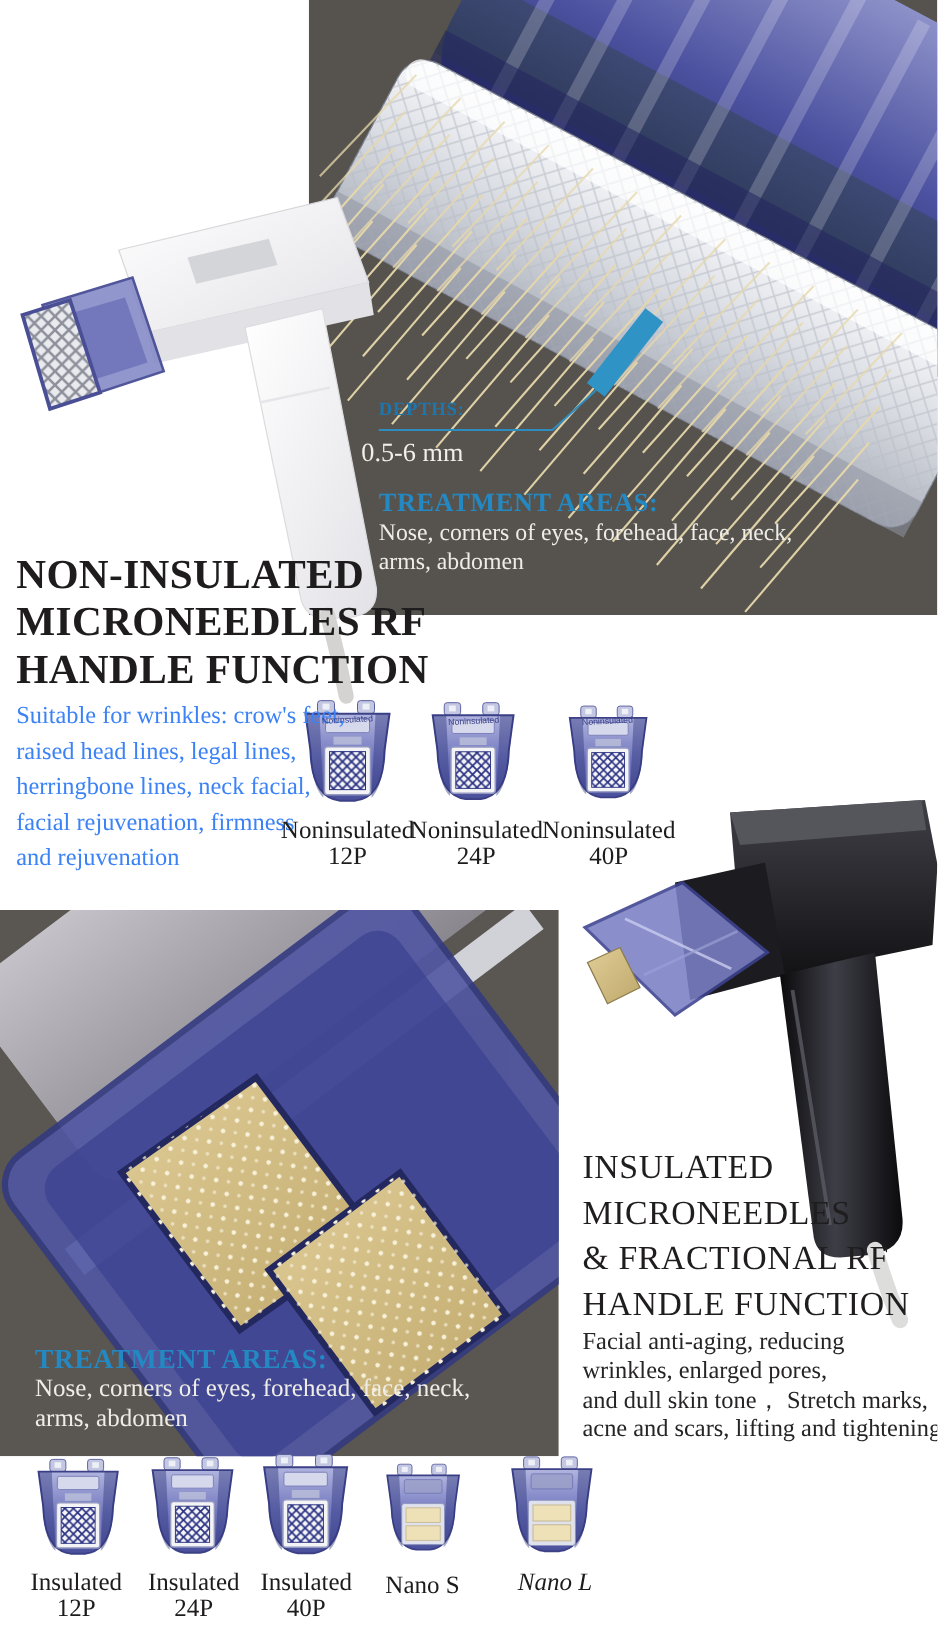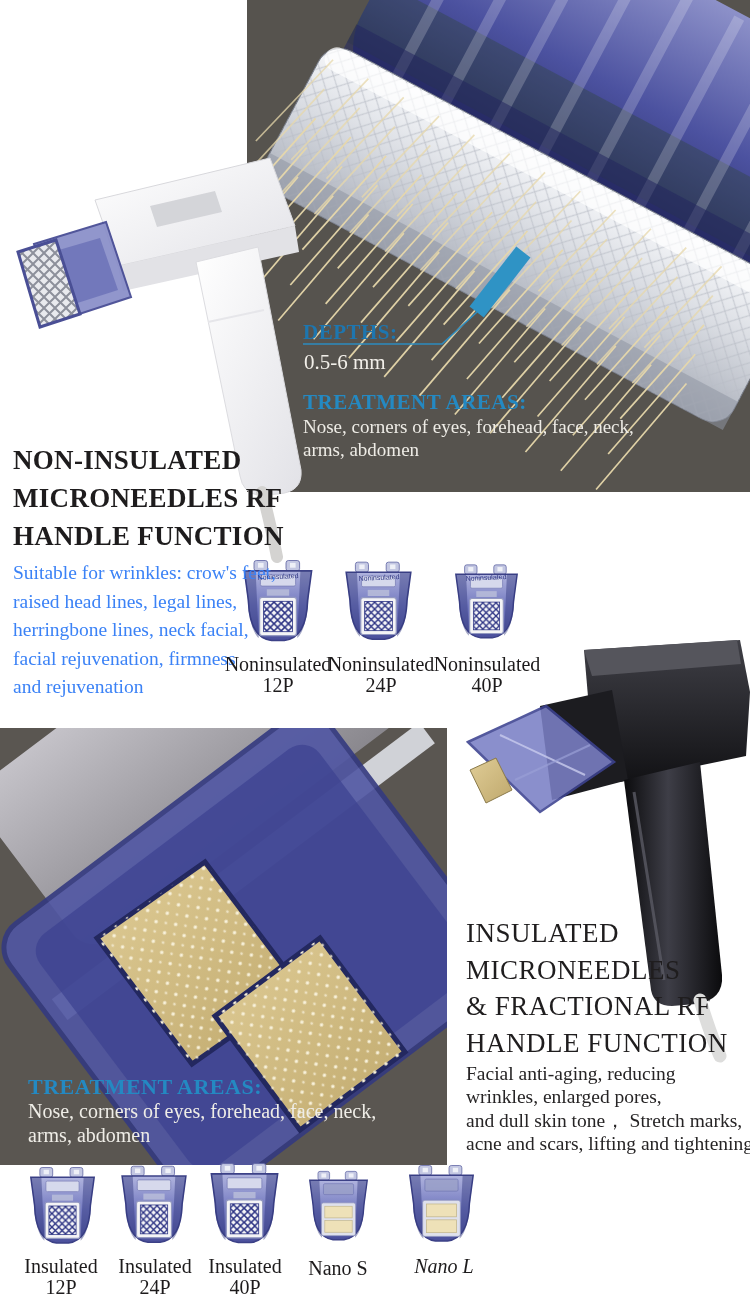--- a/index.html
+++ b/index.html
@@ -1,24 +1,24 @@
 <!DOCTYPE html>
 <html><head>
 <meta charset="utf-8">
 <style>
   html,body{margin:0;padding:0;background:#ffffff;}
   #canvas{position:relative;width:750px;height:1301px;background:#ffffff;overflow:hidden;
           font-family:"Liberation Serif",serif;}
   svg.art{position:absolute;left:0;top:0;}
   .t{position:absolute;white-space:nowrap;color:#222021;}
-  #depths-label{left:303px;top:320px;font-size:21px;font-weight:bold;color:#1e76af;letter-spacing:.5px;}
-  #depths-value{left:304px;top:350px;font-size:21px;color:#f2efe9;}
+  #depths-label{left:303px;top:320px;font-size:15px;font-weight:bold;color:#1e76af;letter-spacing:.5px;}
+  #depths-value{left:289px;top:350px;font-size:21px;color:#f2efe9;}
   #treat1-label{left:303px;top:390px;font-size:21px;font-weight:bold;color:#2489c2;letter-spacing:.5px;}
   #treat1-body{left:303px;top:415px;font-size:19px;line-height:23px;color:#eeece6;}
-  #left-heading{left:13px;top:441px;font-size:27px;font-weight:bold;line-height:38px;letter-spacing:.3px;color:#1e1c1d;}
+  #left-heading{left:13px;top:441px;font-size:33px;font-weight:bold;line-height:38px;letter-spacing:.3px;color:#1e1c1d;}
   #left-desc{left:13px;top:559px;font-size:19.5px;line-height:28.6px;color:#3b82f6;}
   #mid-treat-label{left:28px;top:1074px;font-size:22px;font-weight:bold;color:#2489c2;letter-spacing:.5px;}
   #mid-treat-body{left:28px;top:1100px;font-size:20px;line-height:23.5px;color:#efede7;}
   #right-heading{left:466px;top:915px;font-size:27px;line-height:36.6px;letter-spacing:.5px;color:#1f1d1e;}
   #right-desc{left:466px;top:1062px;font-size:19.5px;line-height:23.4px;color:#262425;}
   .cart-label{position:absolute;transform:translateX(-50%);text-align:center;
               font-size:20px;line-height:21px;color:#1d1b1c;white-space:nowrap;}
   .row1{top:654px;} .row2{top:1256px;}
   .sticker{position:absolute;width:46px;text-align:center;transform:rotate(-3deg);
            font-family:"Liberation Sans",sans-serif;font-size:7px;color:#333a85;}

